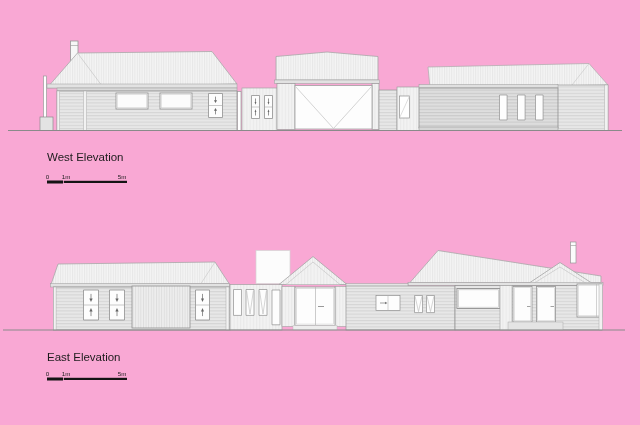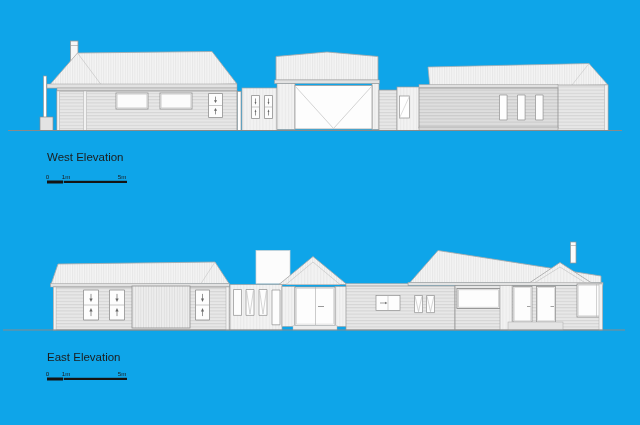--- a/index.html
+++ b/index.html
@@ -1,17 +1,17 @@
 <!DOCTYPE html>
 <html><head>
 <meta charset="utf-8">
 <style>
   html,body{margin:0;padding:0;background:#ffffff;}
   body{width:640px;height:425px;overflow:hidden;font-family:"Liberation Sans", sans-serif;}
-  .canvas-wrap{position:relative;width:640px;height:425px;background:#0ea5e9;}
+  .canvas-wrap{position:relative;width:640px;height:425px;background:#f9a8d4;}
   svg{display:block;}
   text.title{font-family:"Liberation Sans", sans-serif;font-size:11.5px;fill:#1c1c1c;}
   text.scalelbl{font-family:"Liberation Sans", sans-serif;font-size:6.2px;fill:#1c1c1c;}
 </style>
 </head>
 <body>
 
 <div class="canvas-wrap">
 <svg width="640" height="425" viewBox="0 0 640 425">
   <defs>

